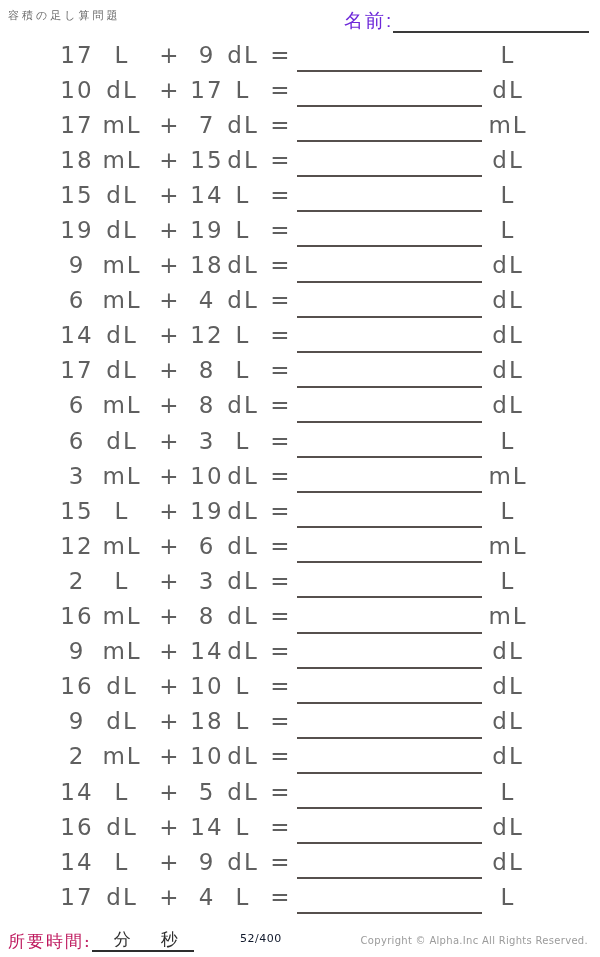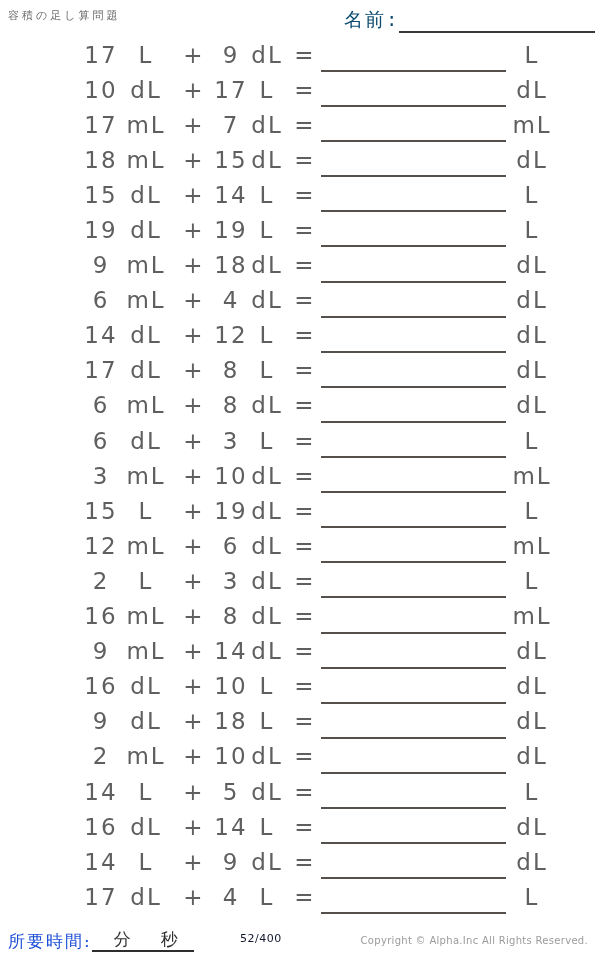--- a/index.html
+++ b/index.html
@@ -15,31 +15,31 @@
     position:absolute;left:8px;top:8px;
     font-family:Liberation Serif, serif;
     font-size:11px;letter-spacing:3px;color:#6a6a6a;
     white-space:nowrap;
   }
   .name-field{
     position:absolute;left:344px;top:7px;
     display:flex;align-items:flex-end;
   }
   .name-label{
-    font-family:Liberation Mono, monospace;
-    font-size:19px;color:#0c4a6e;letter-spacing:2px;
+    font-family:Liberation Sans, sans-serif;
+    font-size:19px;color:#6d28d9;letter-spacing:2px;
     line-height:24px;white-space:nowrap;
   }
   .name-line{
     display:inline-block;width:196px;height:24px;
     border-bottom:2px solid #3a3a3a;
   }
   
   .problem-list{position:absolute;left:0;top:37px;width:600px;}
-  .row{position:relative;height:35.1px;margin-left:24px;}
+  .row{position:relative;height:35.1px;}
   .row .cell{
     position:absolute;top:0;height:100%;
     display:flex;align-items:center;justify-content:center;
     font-size:23px;color:#5f5f5f;letter-spacing:2px;
     white-space:nowrap;
   }
   .c-a   {left:55px; width:44px;}
   .c-ua  {left:99px; width:46px;letter-spacing:1px;}
   .c-plus{left:156px;width:28px;font-size:17px;color:#666;}
   .c-b   {left:186px;width:42px;}
@@ -53,21 +53,21 @@
   
   .footer{
     position:absolute;left:0;top:928px;width:600px;height:26px;
   }
   .time-field{
     position:absolute;left:8px;top:0;
     display:flex;align-items:flex-end;
   }
   .time-label{
     font-family:"DejaVu Serif",serif;
-    font-size:17px;color:#1d4ed8;letter-spacing:2px;
+    font-size:17px;color:#be185d;letter-spacing:2px;
     line-height:22px;white-space:nowrap;
   }
   .time-line{
     display:inline-flex;gap:30px;align-items:flex-end;
     padding:0 16px 0 22px;height:22px;
     border-bottom:2px solid #2e2e2e;
   }
   .time-line span{
     font-family:"DejaVu Serif",serif;
     font-size:17px;color:#2e2e2e;line-height:22px;

